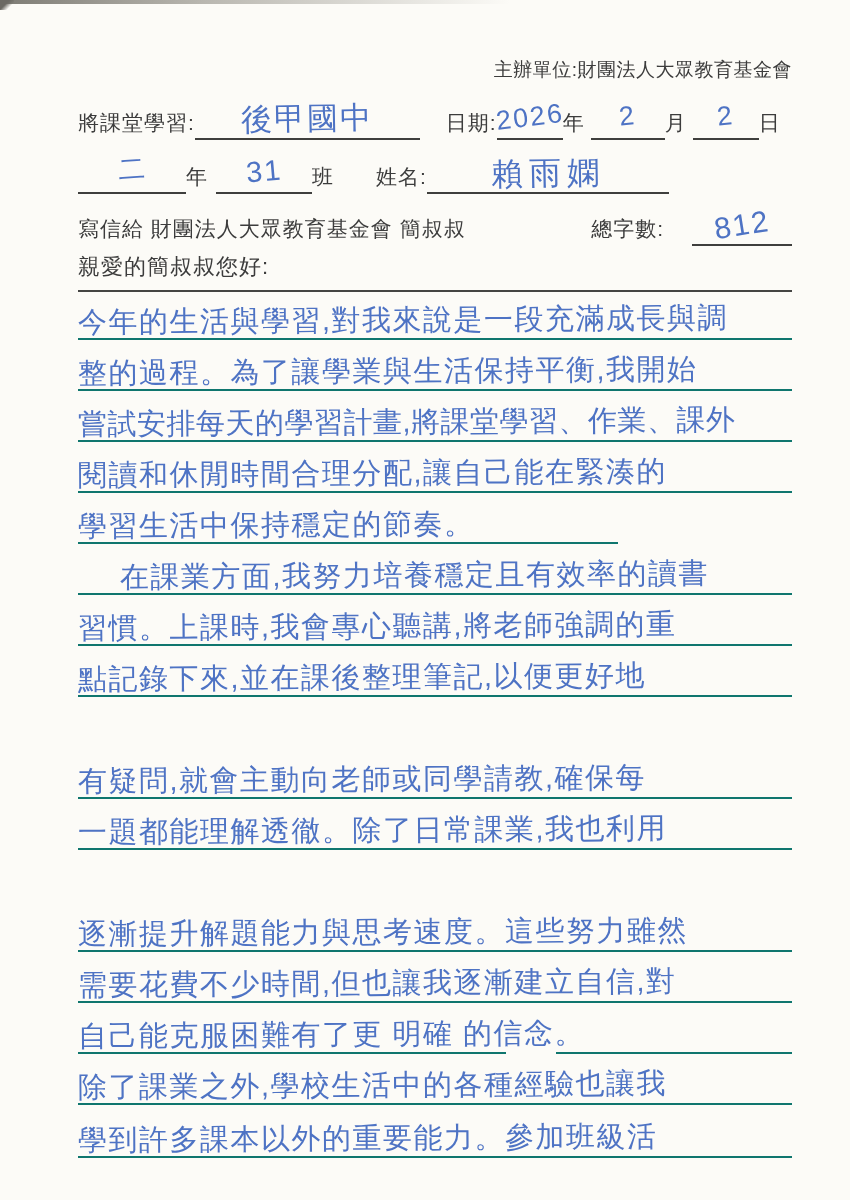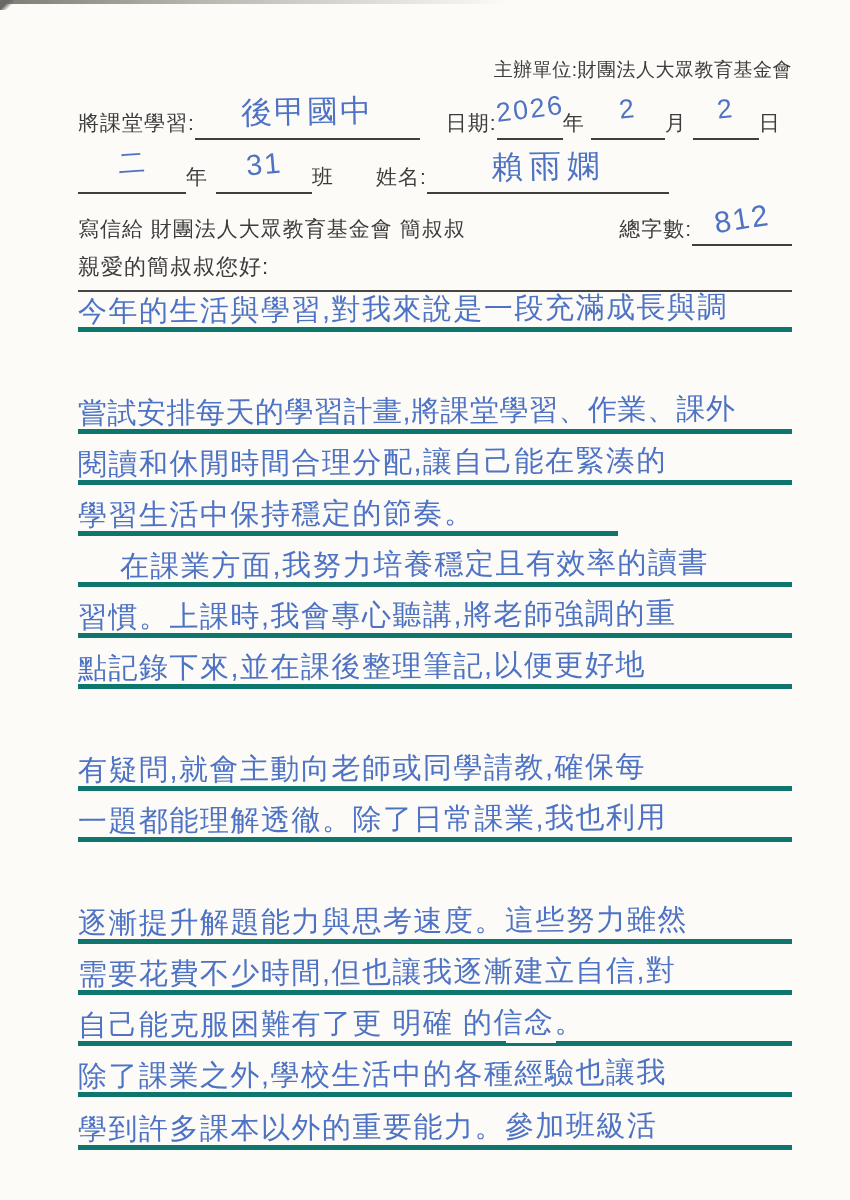--- a/index.html
+++ b/index.html
@@ -26,39 +26,39 @@
     position: absolute; top: 57px; right: 58px;
     font-size: 19px; letter-spacing: 0.5px; color: #3c3c3c;
   }
   .form-row {
     position: absolute; left: 78px; right: 58px;
     display: flex; align-items: flex-end;
   }
   .plabel { font-size: 21px; color: #3c3c3c; white-space: nowrap; padding-bottom: 3px; letter-spacing: 1px; }
   .blank {
     border-bottom: 2px solid #3f3f3d;
-    display: flex; align-items: flex-start; justify-content: center;
+    display: flex; align-items: center; justify-content: center;
     height: 100%;
   }
   .hw {
     color: #4e73c4; line-height: 1; white-space: nowrap;
     letter-spacing: 2px;
   }
   .row1 { top: 96px; height: 44px; }
   .row2 { top: 150px; height: 44px; }
-  .row3 { top: 204px; height: 42px; }
+  .row3 { top: 204px; height: 42px; gap: 28px; }
   .salutation-row {
     position: absolute; left: 78px; width: 714px; top: 252px; height: 40px;
     border-bottom: 2px solid #454543;
     display: flex; align-items: flex-start;
   }
   .salutation-row .plabel { font-size: 22px; padding-bottom: 4px; }
   .rule-line {
-    position: absolute; left: 78px; width: 714px; height: 40px;
-    border-bottom: 5px solid #0f766e;
+    position: absolute; left: 78px; width: 714px; height: 48px;
+    border-bottom: 2px solid #0f766e;
     display: flex; align-items: flex-end;
   }
   .rule-line .hw {
     font-size: 29px; letter-spacing: 1.5px; margin-bottom: 1px;
     transform: rotate(-0.4deg); transform-origin: left bottom;
   }
   .rule-line.indent { padding-left: 42px; }
   .rule-patch {
     position: absolute; bottom: -2px; left: 428px; width: 50px; height: 4px;
     background: #fcfbf7;
@@ -125,20 +125,23 @@
     </span>
   </div>
 
   <div class="salutation-row">
     <span class="plabel">親愛的簡叔叔您好:</span>
   </div>
 
   <div class="rule-line" style="top:292px">
       <span class="hw">今年的生活與學習,對我來說是一段充滿成長與調</span>
     </div>
+  <div class="rule-line" style="top:343px">
+      <span class="hw">整的過程。為了讓學業與生活保持平衡,我開始</span>
+    </div>
   <div class="rule-line" style="top:394px">
       <span class="hw" style="letter-spacing:0.5px">嘗試安排每天的學習計畫,將課堂學習、作業、課外</span>
     </div>
   <div class="rule-line" style="top:445px">
       <span class="hw">閱讀和休閒時間合理分配,讓自己能在緊湊的</span>
     </div>
   <div class="rule-line" style="top:496px;width:540px">
       <span class="hw">學習生活中保持穩定的節奏。</span>
     </div>
   <div class="rule-line indent" style="top:547px">

